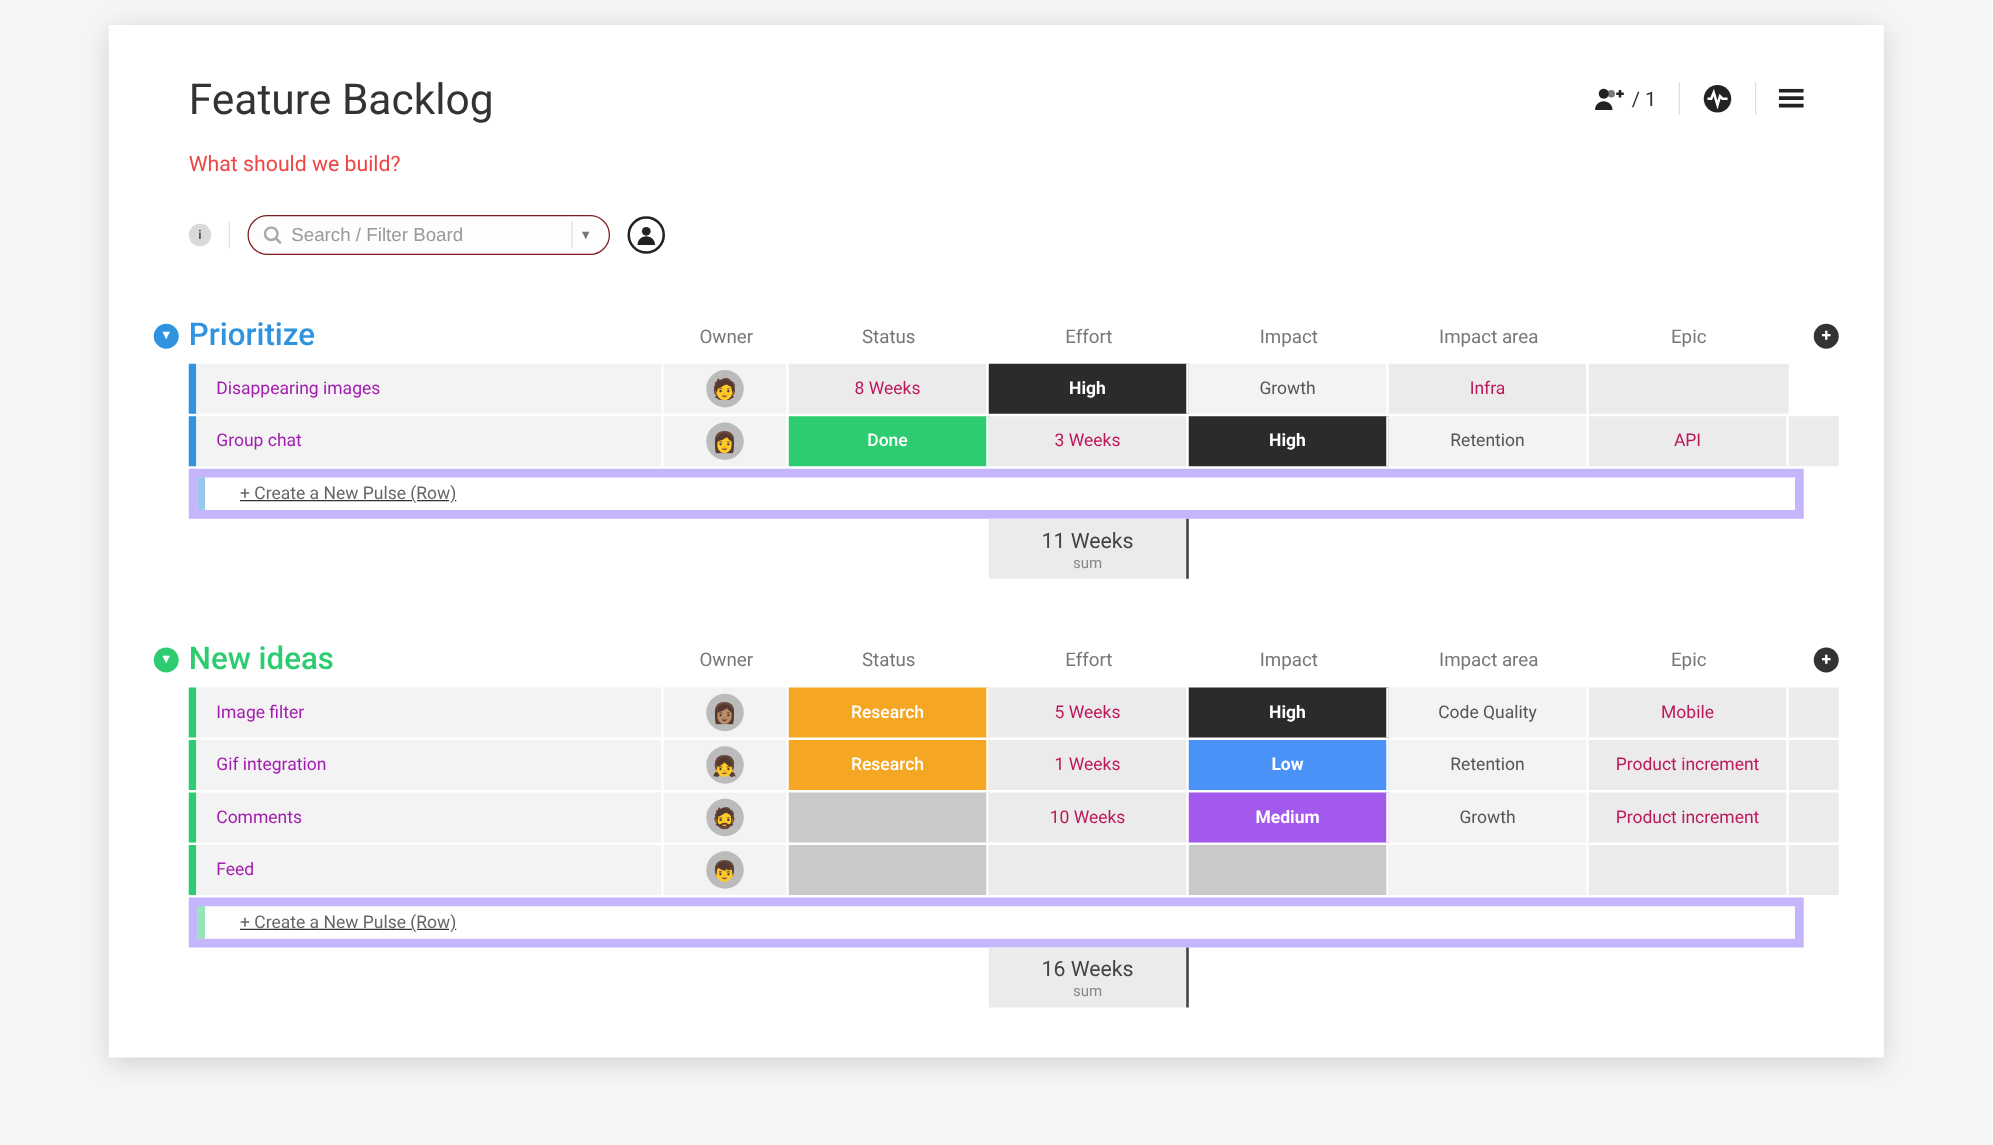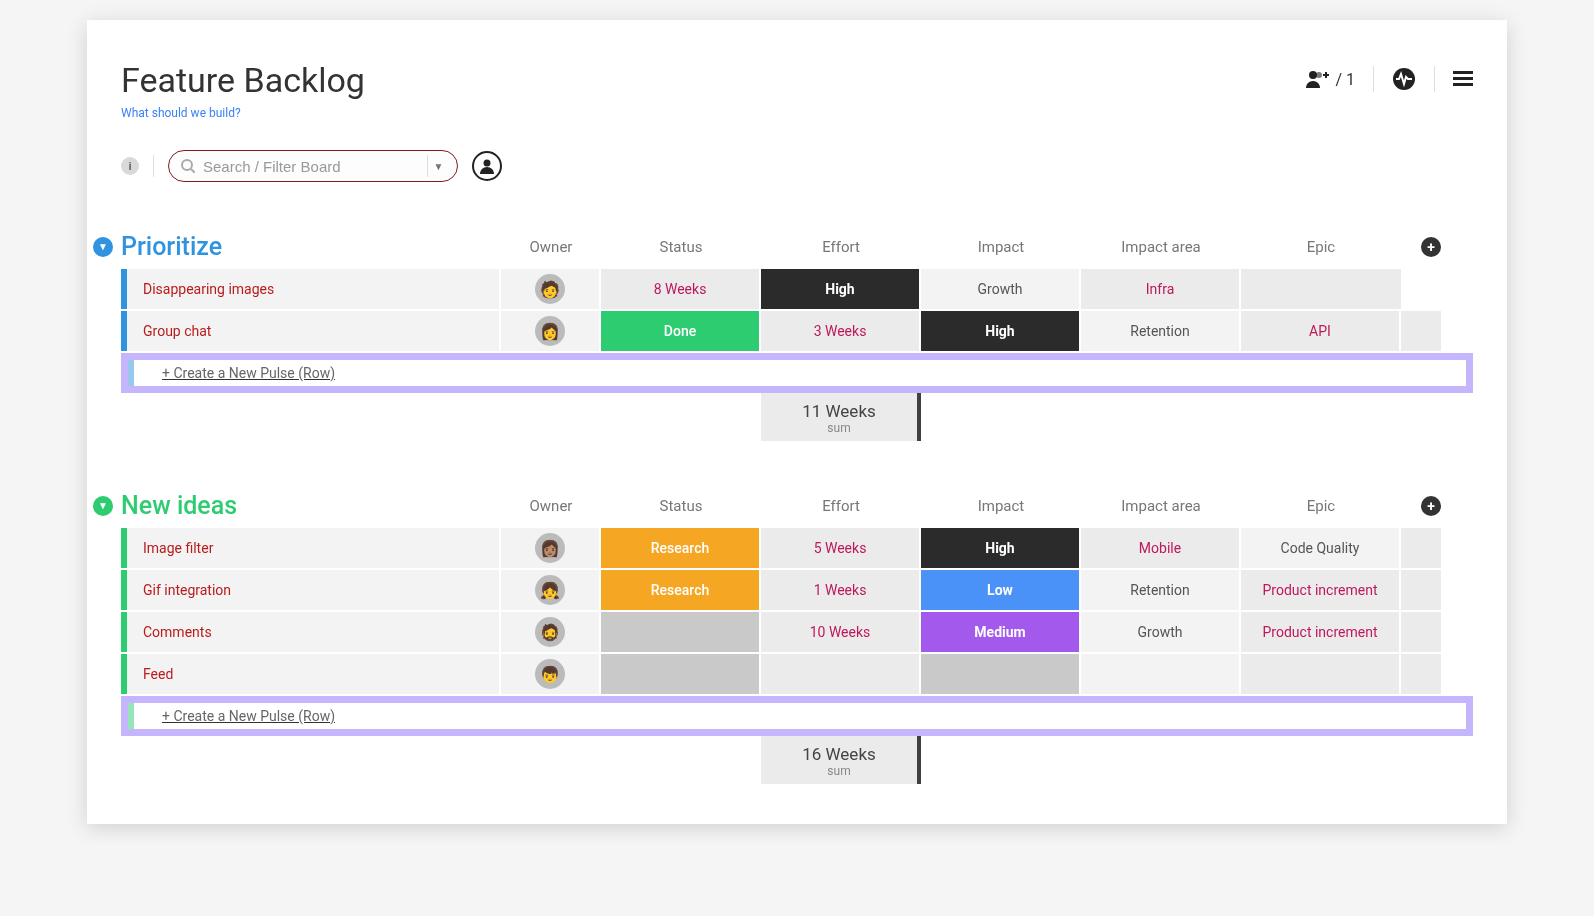--- a/index.html
+++ b/index.html
@@ -8,40 +8,40 @@
     background: #f5f5f5;
     padding: 20px;
     color: #333;
   }
   .board {
     background: #fff;
     width: 1420px;
     min-height: 800px;
     margin: 0 auto;
     box-shadow: 0 4px 20px rgba(0,0,0,0.15);
-    padding: 40px 34px;
+    padding: 40px 64px;
     position: relative;
   }
 
   
   .header {
     display: flex;
     justify-content: space-between;
     align-items: flex-start;
   }
   .title-block { display: flex; flex-direction: column; }
   .title {
     font-size: 34px;
     font-weight: 400;
     color: #333;
   }
   .subtitle {
-    font-size: 12px;
-    color: #3b82f6;
-    margin-top: 6px;
+    font-size: 17px;
+    color: #ef4444;
+    margin-top: 22px;
   }
   .header-actions {
     display: flex;
     align-items: center;
     gap: 18px;
     margin-top: 6px;
   }
   .header-actions .divider {
     width: 1px;
     height: 26px;
@@ -164,21 +164,21 @@
     height: 40px;
     margin-bottom: 2px;
   }
   .row-bar { width: 6px; }
   .row-name {
     background: #f3f3f3;
     display: flex;
     align-items: center;
     padding-left: 16px;
     font-size: 14px;
-    color: #b91c1c;
+    color: #a21caf;
     border-right: 2px solid #fff;
   }
   .cell {
     display: flex;
     align-items: center;
     justify-content: center;
     font-size: 14px;
     border-right: 2px solid #fff;
   }
   .cell.gray { background: #f3f3f3; color: #555; }
@@ -210,21 +210,21 @@
     font-size: 14px;
     color: #666;
   }
 
   .sum-block {
     margin-left: 640px;
     width: 160px;
     background: #ebebeb;
     padding: 8px 0 6px;
     text-align: center;
-    border-right: 4px solid #404040;
+    border-right: 2px solid #404040;
   }
   .sum-value {
     font-size: 17px;
     color: #444;
   }
   .sum-label {
     font-size: 12px;
     color: #888;
   }
 </style>
@@ -350,22 +350,22 @@
         </div>
         <div class="row">
           <div class="row-bar" style="background: rgb(46, 204, 113);"></div>
           <div class="row-name">Image filter</div>
           <div class="cell owner-cell">
             <div class="avatar">👩🏽</div>
           </div>
           <div class="cell status-cell" style="background: rgb(245, 166, 35);">Research</div>
           <div class="cell light">5 Weeks</div>
           <div class="cell impact-cell" style="background: rgb(43, 43, 43);">High</div>
+          <div class="cell gray">Code Quality</div>
           <div class="cell light">Mobile</div>
-          <div class="cell gray">Code Quality</div>
           <div class="row-tail"></div>
         </div>
         <div class="row">
           <div class="row-bar" style="background: rgb(46, 204, 113);"></div>
           <div class="row-name">Gif integration</div>
           <div class="cell owner-cell">
             <div class="avatar">👧</div>
           </div>
           <div class="cell status-cell" style="background: rgb(245, 166, 35);">Research</div>
           <div class="cell light">1 Weeks</div>

